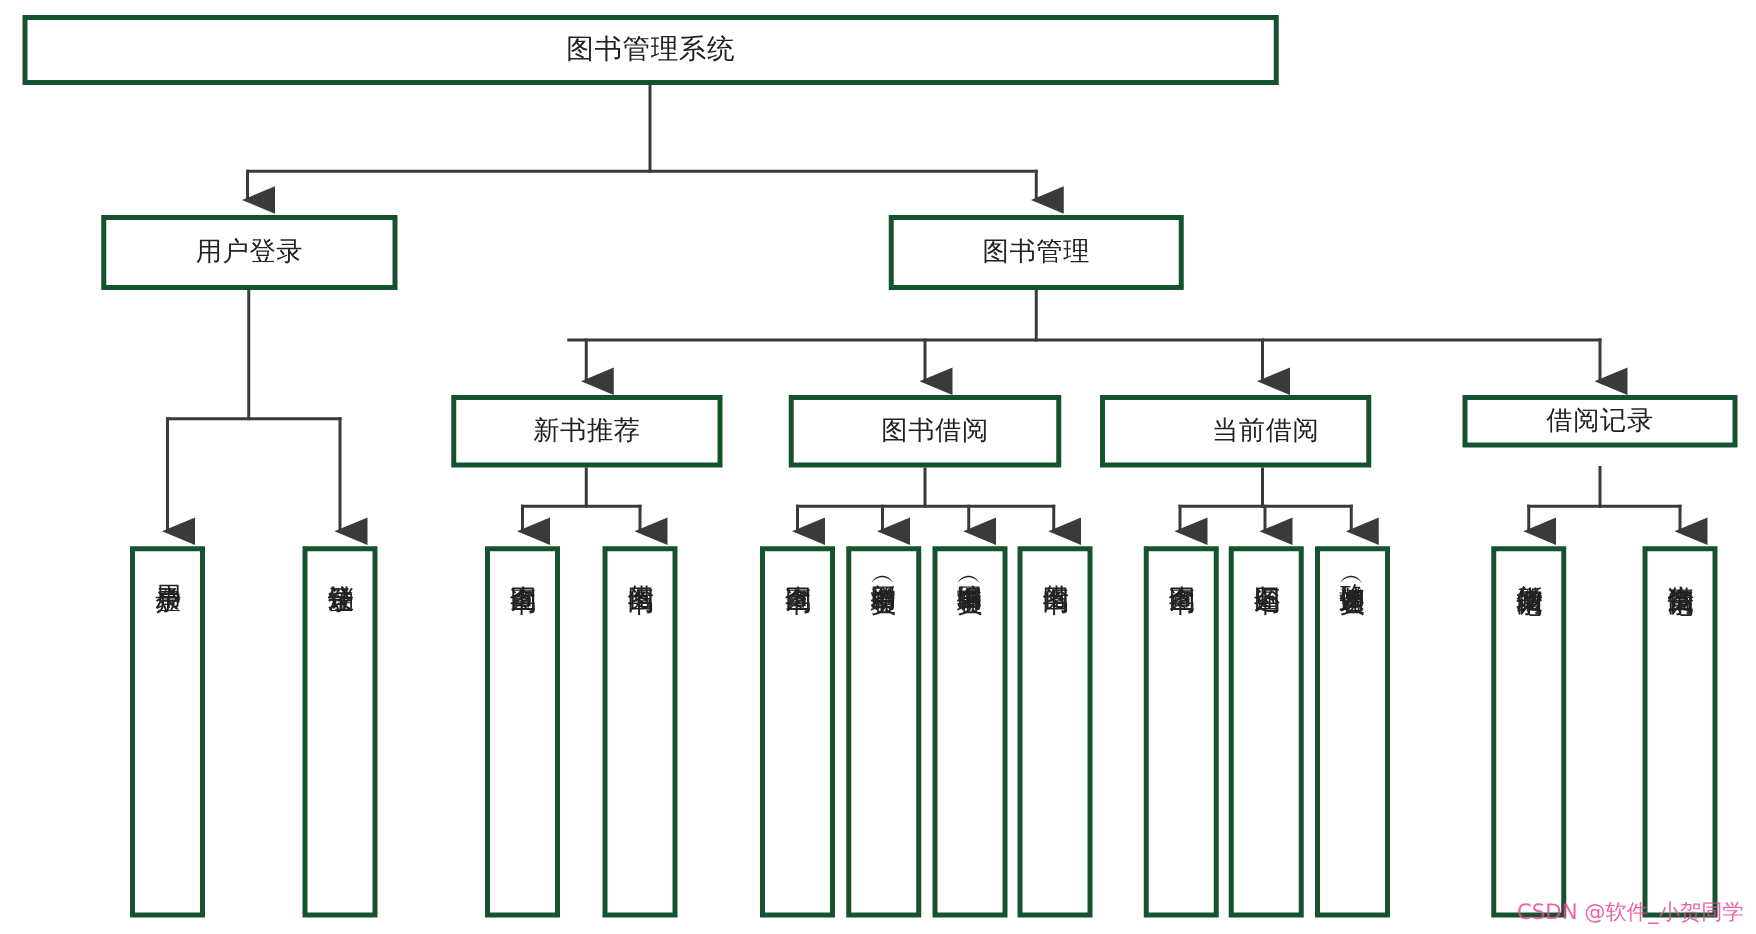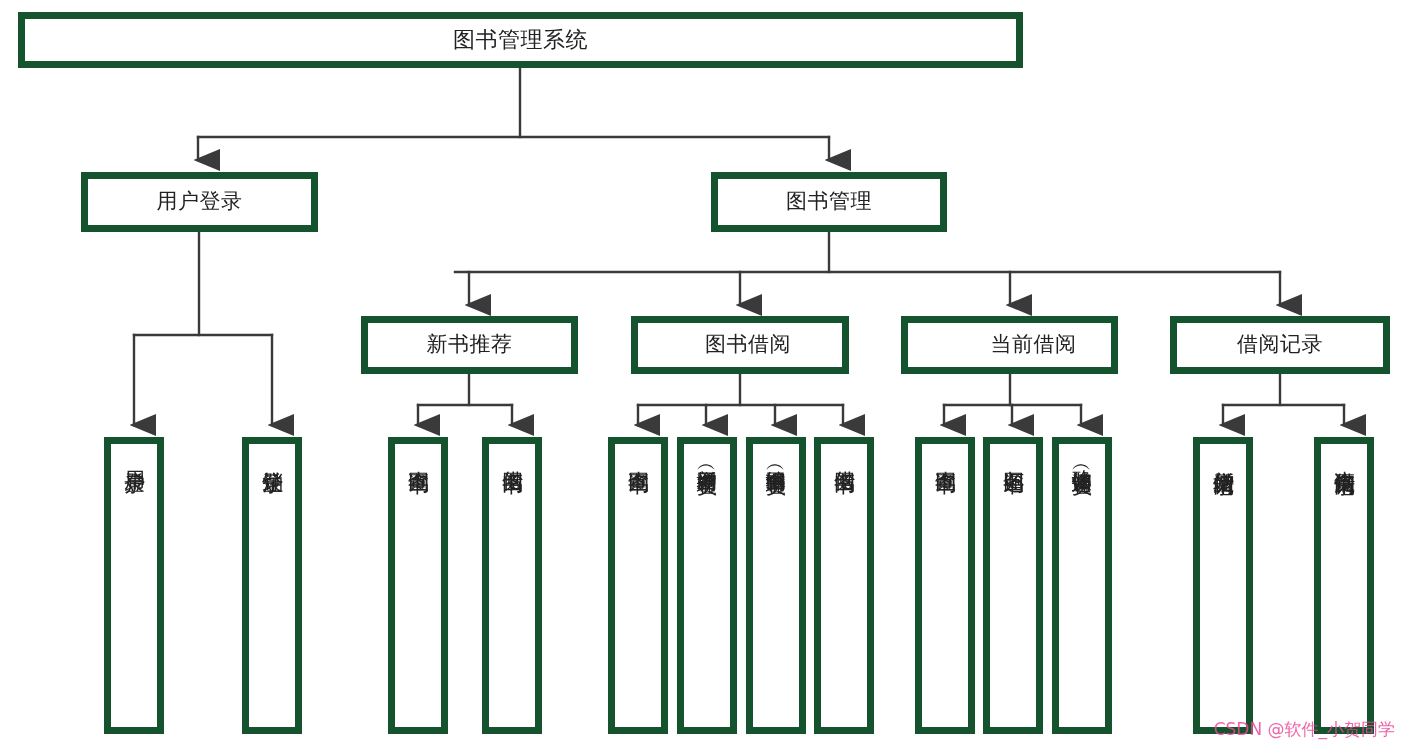--- a/index.html
+++ b/index.html
@@ -23,21 +23,21 @@
     left: 0;
     top: 0;
     width: 1405px;
     height: 747px;
     pointer-events: none;
   }
   .node {
     position: absolute;
     box-sizing: border-box;
     background: #ffffff;
-    border: 7px solid #14532d;
+    border: 4px solid #14532d;
     display: flex;
     align-items: center;
     justify-content: center;
     color: #222222;
   }
   .node .label {
     display: block;
     text-align: center;
     line-height: 1.22;
     letter-spacing: 0.5px;
@@ -142,24 +142,24 @@
   <div class="node horiz" style="left:361px; top:316px; width:217px; height:58px;">
     <span class="label">新书推荐</span>
   </div>
 
   <div class="node horiz" style="left:711px; top:172px; width:236px; height:60px;">
     <span class="label">图书管理</span>
   </div>
   <div class="node horiz" style="left:631px; top:316px; width:218px; height:58px;padding-left:16px;">
     <span class="label">图书借阅</span>
   </div>
-  <div class="node horiz" style="left:901px; top:316px; width:217px; height:58px;padding-left:48px;">
+  <div class="node horiz" style="left:880px; top:316px; width:217px; height:58px;padding-left:48px;">
     <span class="label">当前借阅</span>
   </div>
-  <div class="node horiz" style="left:1170px; top:316px; width:220px; height:58px;">
+  <div class="node horiz" style="left:1170px; top:316px; width:220px; height:42px;">
     <span class="label">借阅记录</span>
   </div>
 
   <div class="node vert" style="left:104px; top:437px; width:60px; height:297px;">
     <span class="label">用户登录</span>
   </div>
   <div class="node vert" style="left:242px; top:437px; width:60px; height:297px;">
     <span class="label">注销登录</span>
   </div>
 

